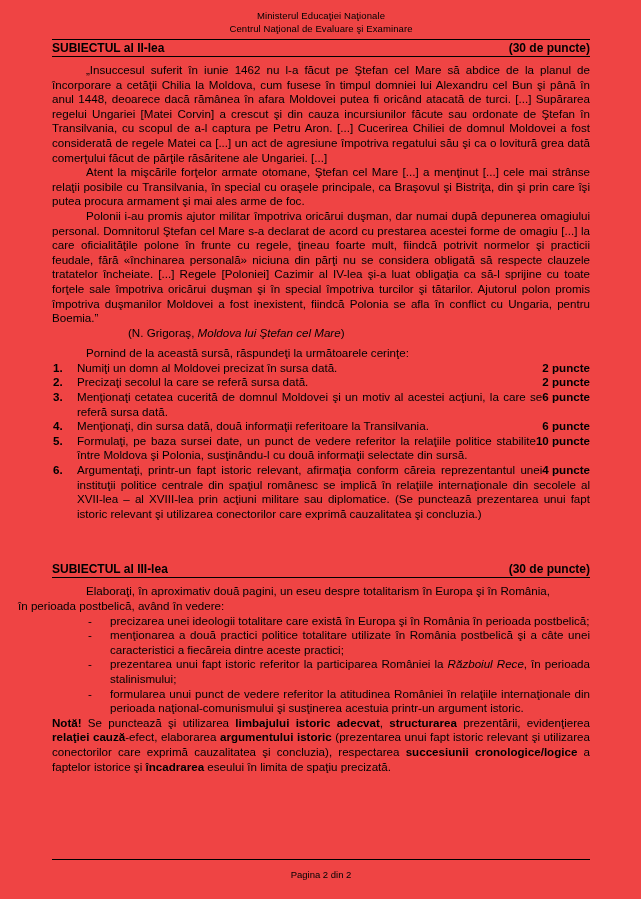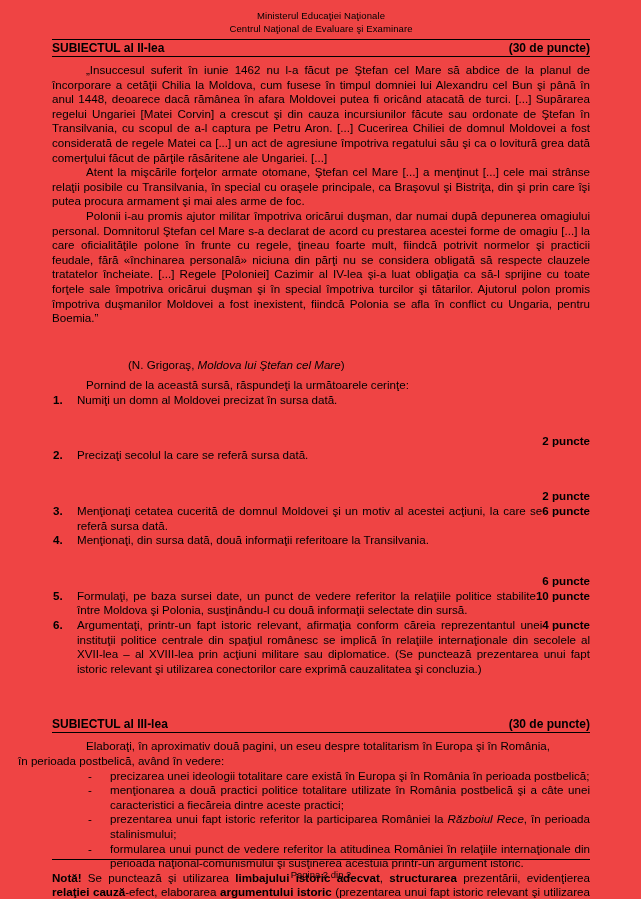--- a/index.html
+++ b/index.html
@@ -63,21 +63,20 @@
   .spacer6 { height: 6px; }
   .spacer40 { height: 40px; }
 
   .attrib-line {
     font-size: 11.6px;
     line-height: 14.6px;
   }
   .attrib {
     display: inline-block;
     margin-left: 76px;
-    margin-top: 32px;
   }
   i, .ital { font-style: italic; }
   b, .bold { font-weight: bold; }
 
   
   .num-list { margin: 0; padding: 0; }
   .num-item {
     display: flex;
     font-size: 11.6px;
     line-height: 14.6px;
@@ -90,21 +89,20 @@
     padding-left: 1px;
     box-sizing: border-box;
   }
   .num-item .body {
     flex: 1 1 auto;
     text-align: justify;
   }
   .pts {
     font-weight: bold;
     white-space: nowrap;
-    margin-top: 41px;
   }
   .pts-right {
     float: right;
     font-weight: bold;
     white-space: nowrap;
   }
   .ln { display: block; }
   .ln-flex {
     display: flex;
     justify-content: space-between;

